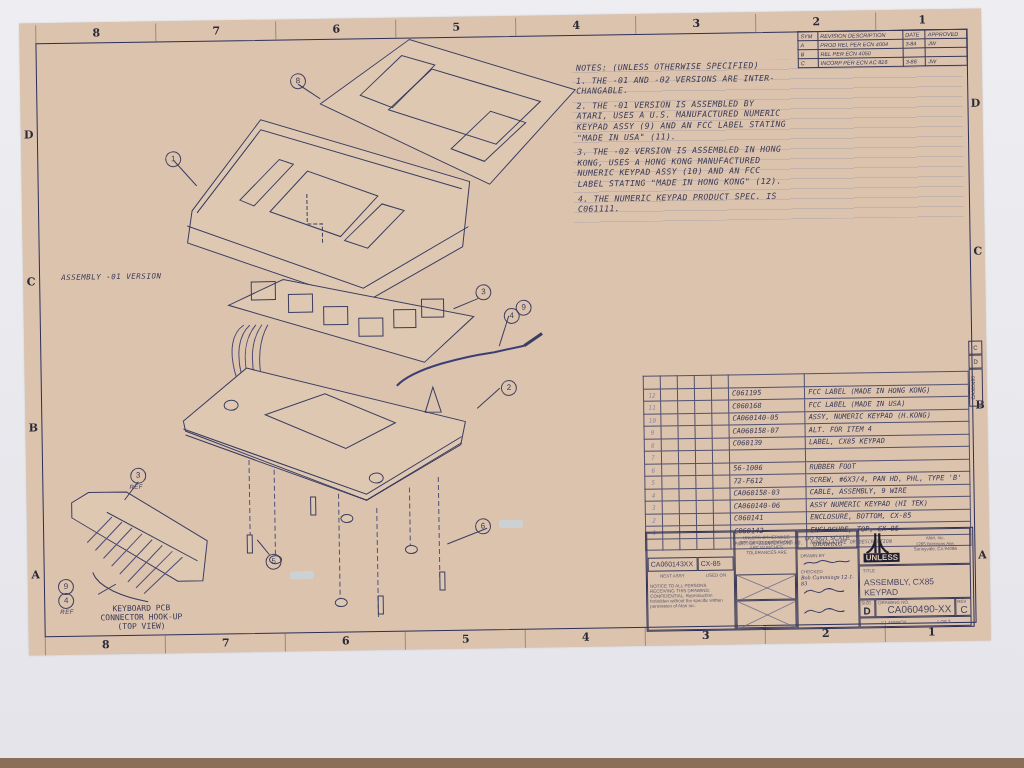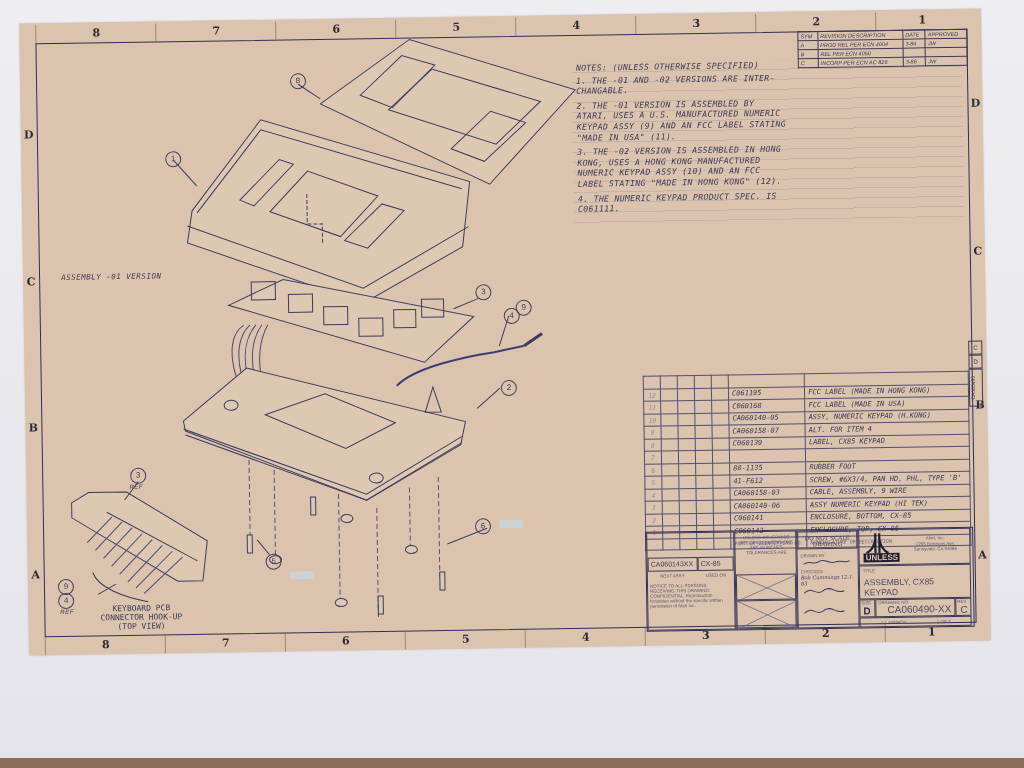--- a/index.html
+++ b/index.html
@@ -293,30 +293,30 @@
           <td class="q"></td>
           <td class="pn"></td>
           <td></td>
         </tr>
     <tr>
           <td class="q">6</td>
           <td class="q"></td>
           <td class="q"></td>
           <td class="q"></td>
           <td class="q"></td>
-          <td class="pn">88-1135</td>
+          <td class="pn">56-1006</td>
           <td>RUBBER FOOT</td>
         </tr>
     <tr>
           <td class="q">5</td>
           <td class="q"></td>
           <td class="q"></td>
           <td class="q"></td>
           <td class="q"></td>
-          <td class="pn">41-F612</td>
+          <td class="pn">72-F612</td>
           <td>SCREW, #6X3/4, PAN HD, PHL, TYPE 'B'</td>
         </tr>
     <tr>
           <td class="q">4</td>
           <td class="q"></td>
           <td class="q"></td>
           <td class="q"></td>
           <td class="q"></td>
           <td class="pn">CA060158-03</td>
           <td>CABLE, ASSEMBLY, 9 WIRE</td>

